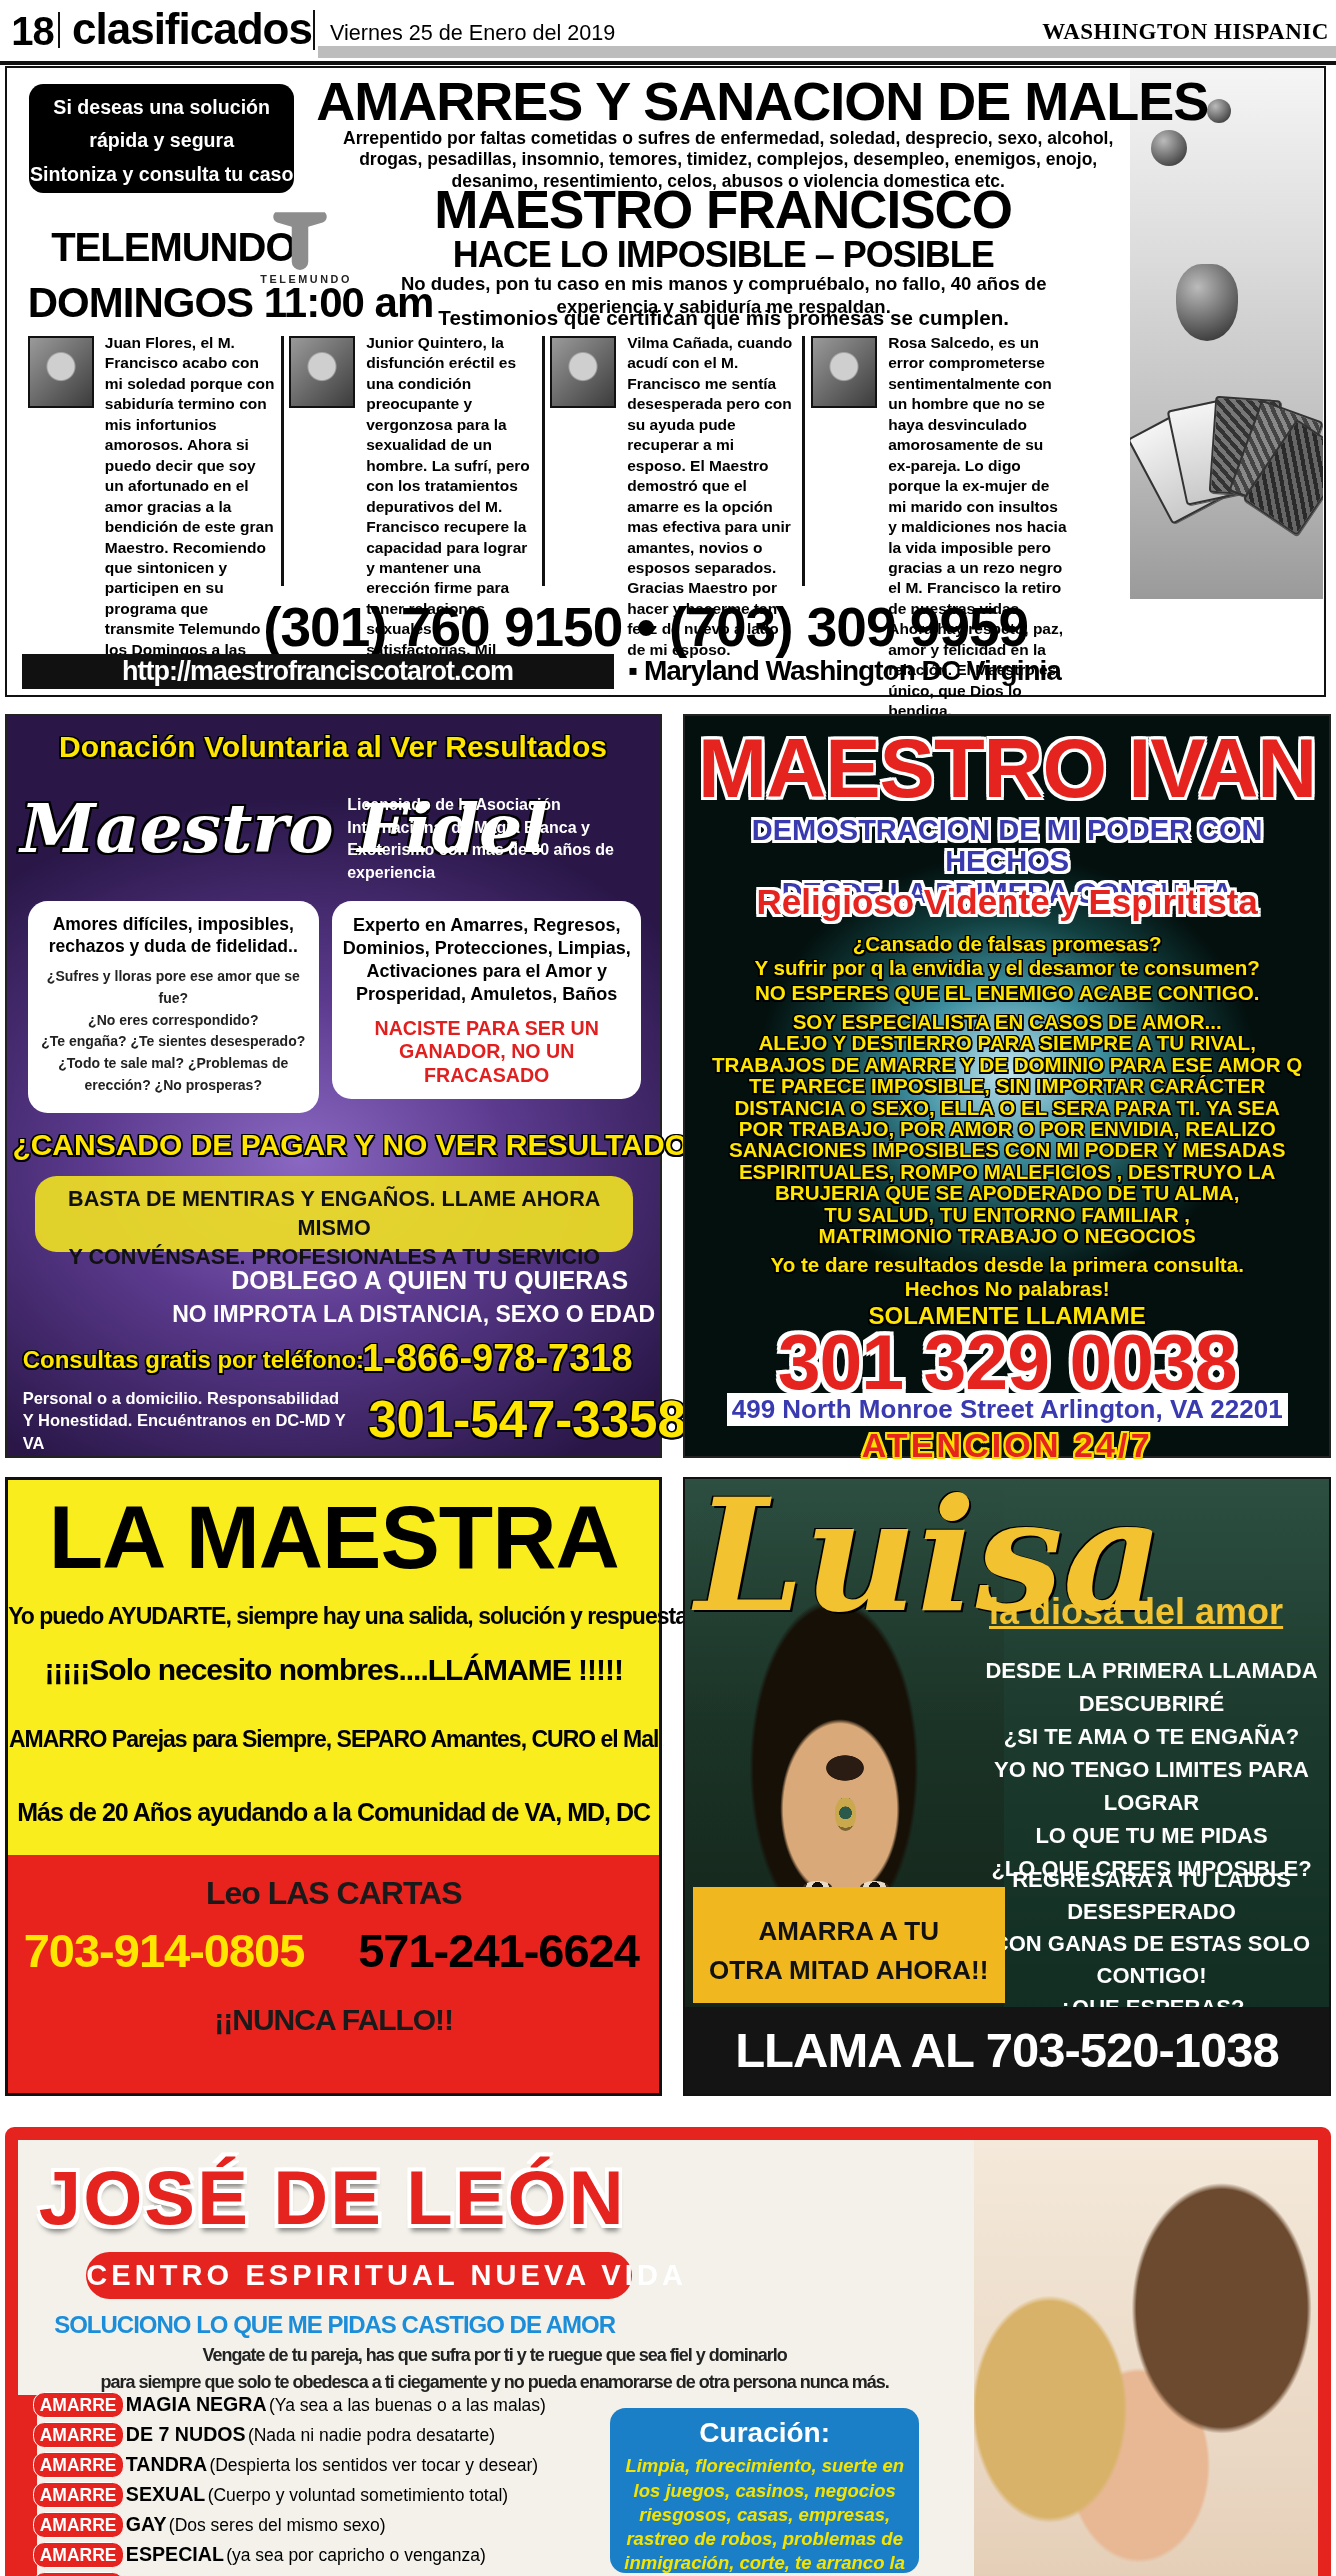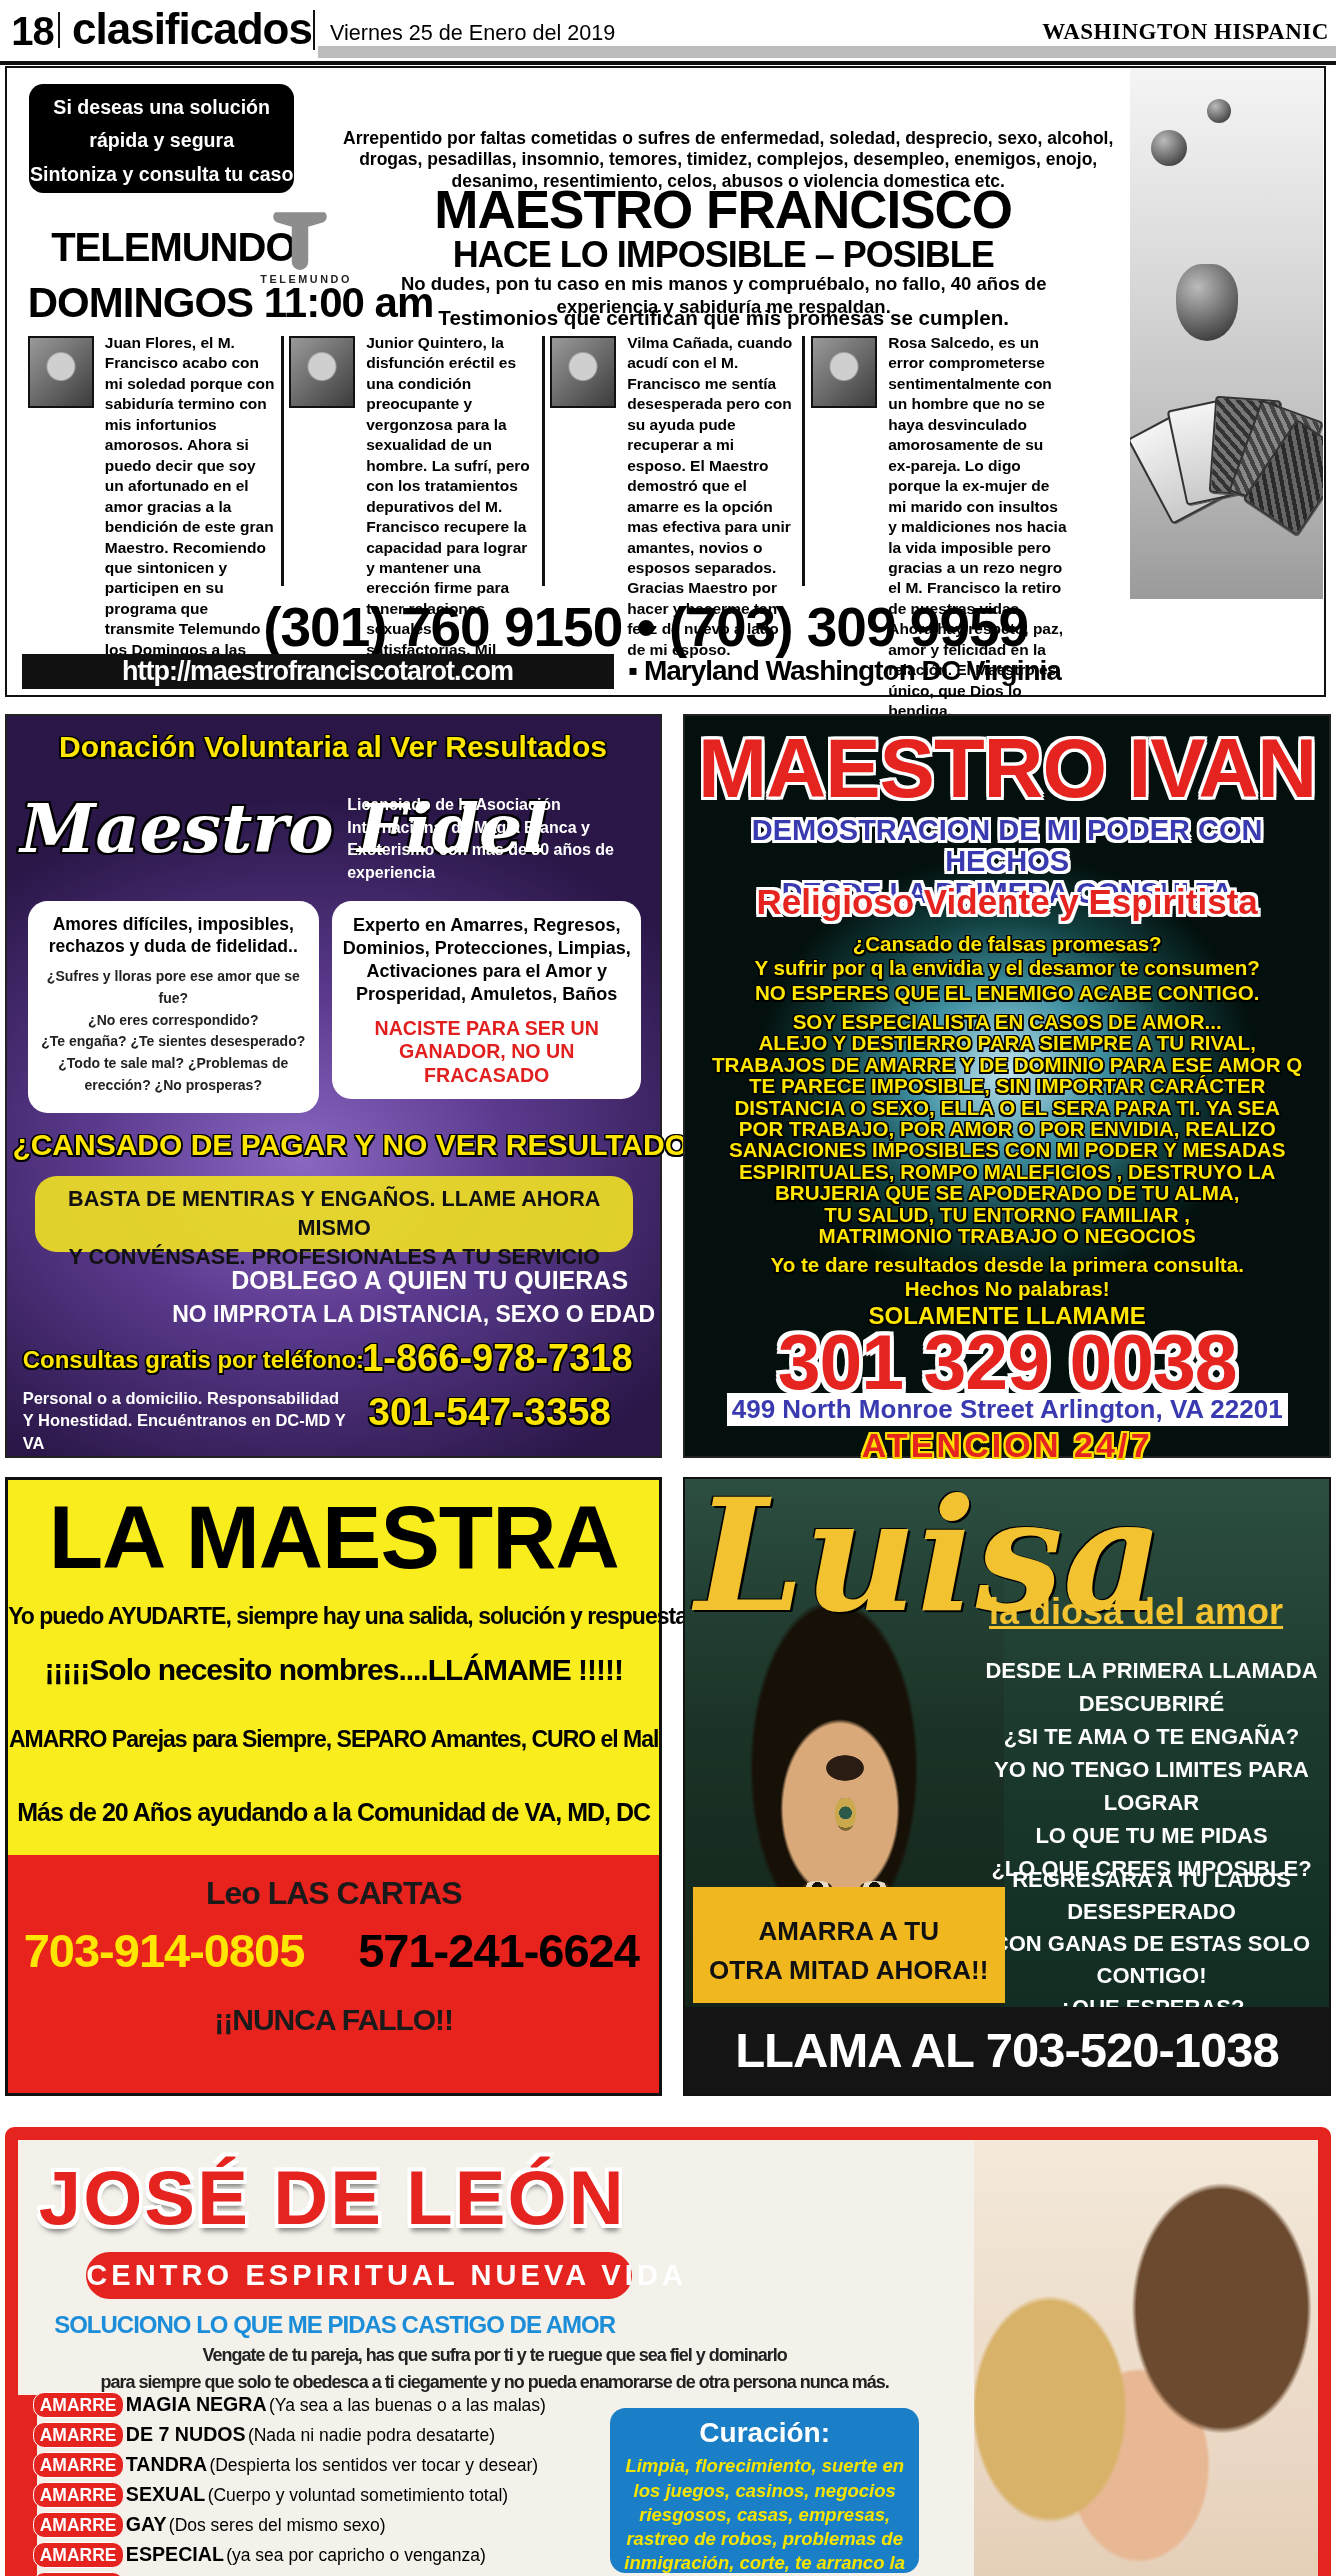--- a/index.html
+++ b/index.html
@@ -60,20 +60,21 @@
 en su programa que transmite</div>
     <span class="abs b cond" style="left:44px;top:157px;font-size:40px;">TELEMUNDO</span>
     <div class="abs" style="left:262px;top:138px;width:62px;height:66px;">
       <svg width="62" height="66" viewBox="0 0 60 64">
           <path d="M6 6 h48 a6 6 0 0 1 -2 10 l-14 4 v34 a8 8 0 0 1 -16 0 v-34 l-14 -4 a6 6 0 0 1 -2 -10 z" fill="#8d8d8d"></path>
         </svg>
     </div>
     <span class="abs b" style="left:253px;top:205px;font-size:10.8px;letter-spacing:2.6px;color:#222;">TELEMUNDO</span>
     <span class="abs b cond nowrap" style="left:20.6px;top:211px;font-size:42px;">DOMINGOS 11:00 am</span>
 
+    <div class="abs c b cond nowrap" style="left:309px;top:2.1px;width:814px;font-size:54px;">AMARRES Y SANACION DE MALES</div>
     <div class="abs c b" style="left:314px;top:60px;width:814px;font-size:17.5px;line-height:1.22;">Arrepentido por faltas cometidas o sufres de enfermedad, soledad, desprecio, sexo, alcohol, drogas, pesadillas, insomnio, temores, timidez, complejos, desempleo, enemigos, enojo, desanimo, resentimiento, celos, abusos o violencia domestica etc.</div>
     <div class="abs c b cond nowrap" style="left:309px;top:111px;width:814px;font-size:53px;">MAESTRO FRANCISCO</div>
     <div class="abs c b cond nowrap" style="left:309px;top:166px;width:814px;font-size:36px;">HACE LO IMPOSIBLE – POSIBLE</div>
     <div class="abs c b" style="left:392px;top:204px;width:649px;font-size:18.5px;line-height:1.25;">No dudes, pon tu caso en mis manos y compruébalo, no fallo, 40 años de experiencia y sabiduría me respaldan.</div>
     <div class="abs c b" style="left:361px;top:238px;width:711px;font-size:20.6px;">Testimonios que certifican que mis promesas se cumplen.</div>
 
     <div class="abs" style="left:20.6px;top:265px;width:247px;height:258px;">
       <div class="tphoto abs" style="left:0;top:3.1px;width:62px;height:68px;"></div>
       <div class="b" style="margin-left:77px;font-size:15.5px;line-height:1.32;">Juan Flores, el M. Francisco acabo con mi soledad porque con sabiduría termino con mis infortunios amorosos. Ahora si puedo decir que soy un afortunado en el amor gracias a la bendición de este gran Maestro. Recomiendo que sintonicen y participen en su programa que transmite Telemundo los Domingos a las 11:00 am.</div>
     </div>
@@ -127,21 +128,21 @@
     <div class="abs c b preline adbox" style="left:28px;top:460px;width:598px;height:76px;background:rgba(238,222,36,0.92);border-radius:21.6px;font-size:21.6px;line-height:1.35;padding-top:8.2px;color:#111;">BASTA DE MENTIRAS Y ENGAÑOS. LLAME AHORA MISMO
 Y CONVÉNSASE. PROFESIONALES A TU SERVICIO</div>
 
     <div class="abs c b nowrap" style="left:206px;top:550px;width:433px;font-size:25px;color:#fff;">DOBLEGO A QUIEN TU QUIERAS</div>
     <div class="abs c b nowrap" style="left:165px;top:585px;width:474px;font-size:23px;color:#fff;">NO IMPROTA LA DISTANCIA, SEXO O EDAD</div>
 
     <div class="abs b o-k3 nowrap" style="left:15.5px;top:630px;font-size:24px;color:#ffe600;">Consultas gratis por teléfono:</div>
     <div class="abs b o-k3 nowrap" style="left:355px;top:621px;font-size:38px;color:#ffe600;">1-866-978-7318</div>
     <div class="abs b preline" style="left:15.5px;top:671px;width:340px;font-size:16.5px;line-height:1.35;color:#fff;">Personal o a domicilio. Responsabilidad
 Y Honestidad. Encuéntranos en DC-MD Y VA</div>
-    <div class="abs b o-k3 nowrap" style="left:361px;top:674px;font-size:39px;color:#ffe600;text-align:right;">301-547-3358</div>
+    <div class="abs b o-k3 nowrap" style="left:361px;top:674px;font-size:51px;color:#ffe600;text-align:right;">301-547-3358</div>
   </div>
 
   <div class="abs adbox" style="left:683px;top:714px;width:648px;height:744px;border:2.1px solid #222;
               background:
                 radial-gradient(319px 278px at 50% 48%,#bfe3ef 0%,#3e8fa0 30%,#113f3f 55%,#03100e 78%),
                 #03100e;">
     <div class="abs c b cond o-w5 nowrap" style="left:5.2px;top:5.2px;width:634px;font-size:83px;color:#e5231f;">MAESTRO IVAN</div>
     <div class="abs c b preline o-w5" style="left:5.2px;top:99px;width:634px;font-size:29px;line-height:1.08;color:#3a3ab0;">DEMOSTRACION DE MI PODER CON HECHOS
 DESDE LA PRIMERA CONSULTA</div>
     <div class="abs c b o-w5 nowrap" style="left:5.2px;top:166px;width:634px;font-size:35px;color:#e5231f;">Religioso Vidente y Espiritista</div>

